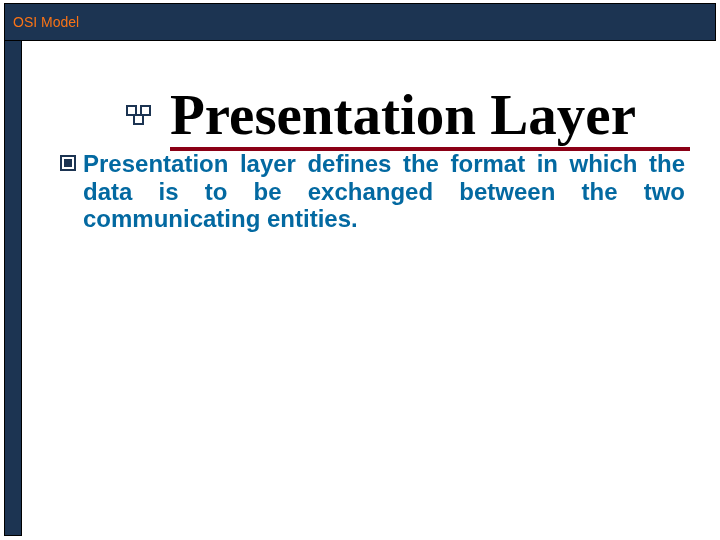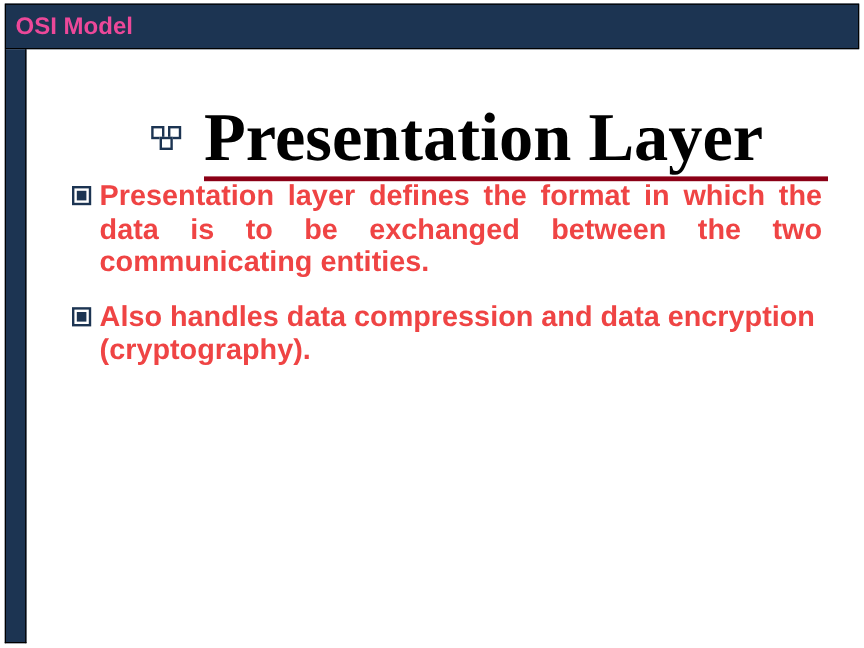--- a/index.html
+++ b/index.html
@@ -25,23 +25,23 @@
     right: 4px;
     height: 38px;
     background: #1c3452;
     border: 1px solid #000;
     box-sizing: border-box;
     display: flex;
     align-items: center;
     padding-left: 8px;
   }
   .header-bar span {
-    color: #ec4899;
-    font-weight: bold;
-    font-size: 20px;
+    color: #f97316;
+    font-weight: normal;
+    font-size: 14px;
   }
   
   .left-bar {
     position: absolute;
     left: 4px;
     top: 41px;
     width: 18px;
     bottom: 4px;
     background: #1c3452;
     border-left: 1px solid #000;
@@ -122,21 +122,21 @@
     position: absolute;
     left: 4px; top: 4px;
     width: 8px; height: 8px;
     background: #1c3452;
   }
   .bullet-text {
     flex: 1 1 auto;
     font-family: Arial, Helvetica, sans-serif;
     font-size: 24px;
     font-weight: bold;
-    color: #ef4444;
+    color: #0369a1;
     line-height: 1.15;
   }
   .justify {
     text-align: justify;
     text-align-last: left;
   }
 </style>
 </head>
 <body>
 
@@ -159,20 +159,16 @@
     <div class="title-underline"></div>
   </div>
 
   <div class="body">
 
     <div class="bullet-row">
       <div class="bullet-icon"></div>
       <div class="bullet-text justify">Presentation layer defines the format in which the data is to be exchanged between the two communicating entities.</div>
     </div>
 
-    <div class="bullet-row">
-      <div class="bullet-icon"></div>
-      <div class="bullet-text">Also handles data compression and data encryption (cryptography).</div>
-    </div>
 
   </div>
 
 </div>
 
 </body></html>

